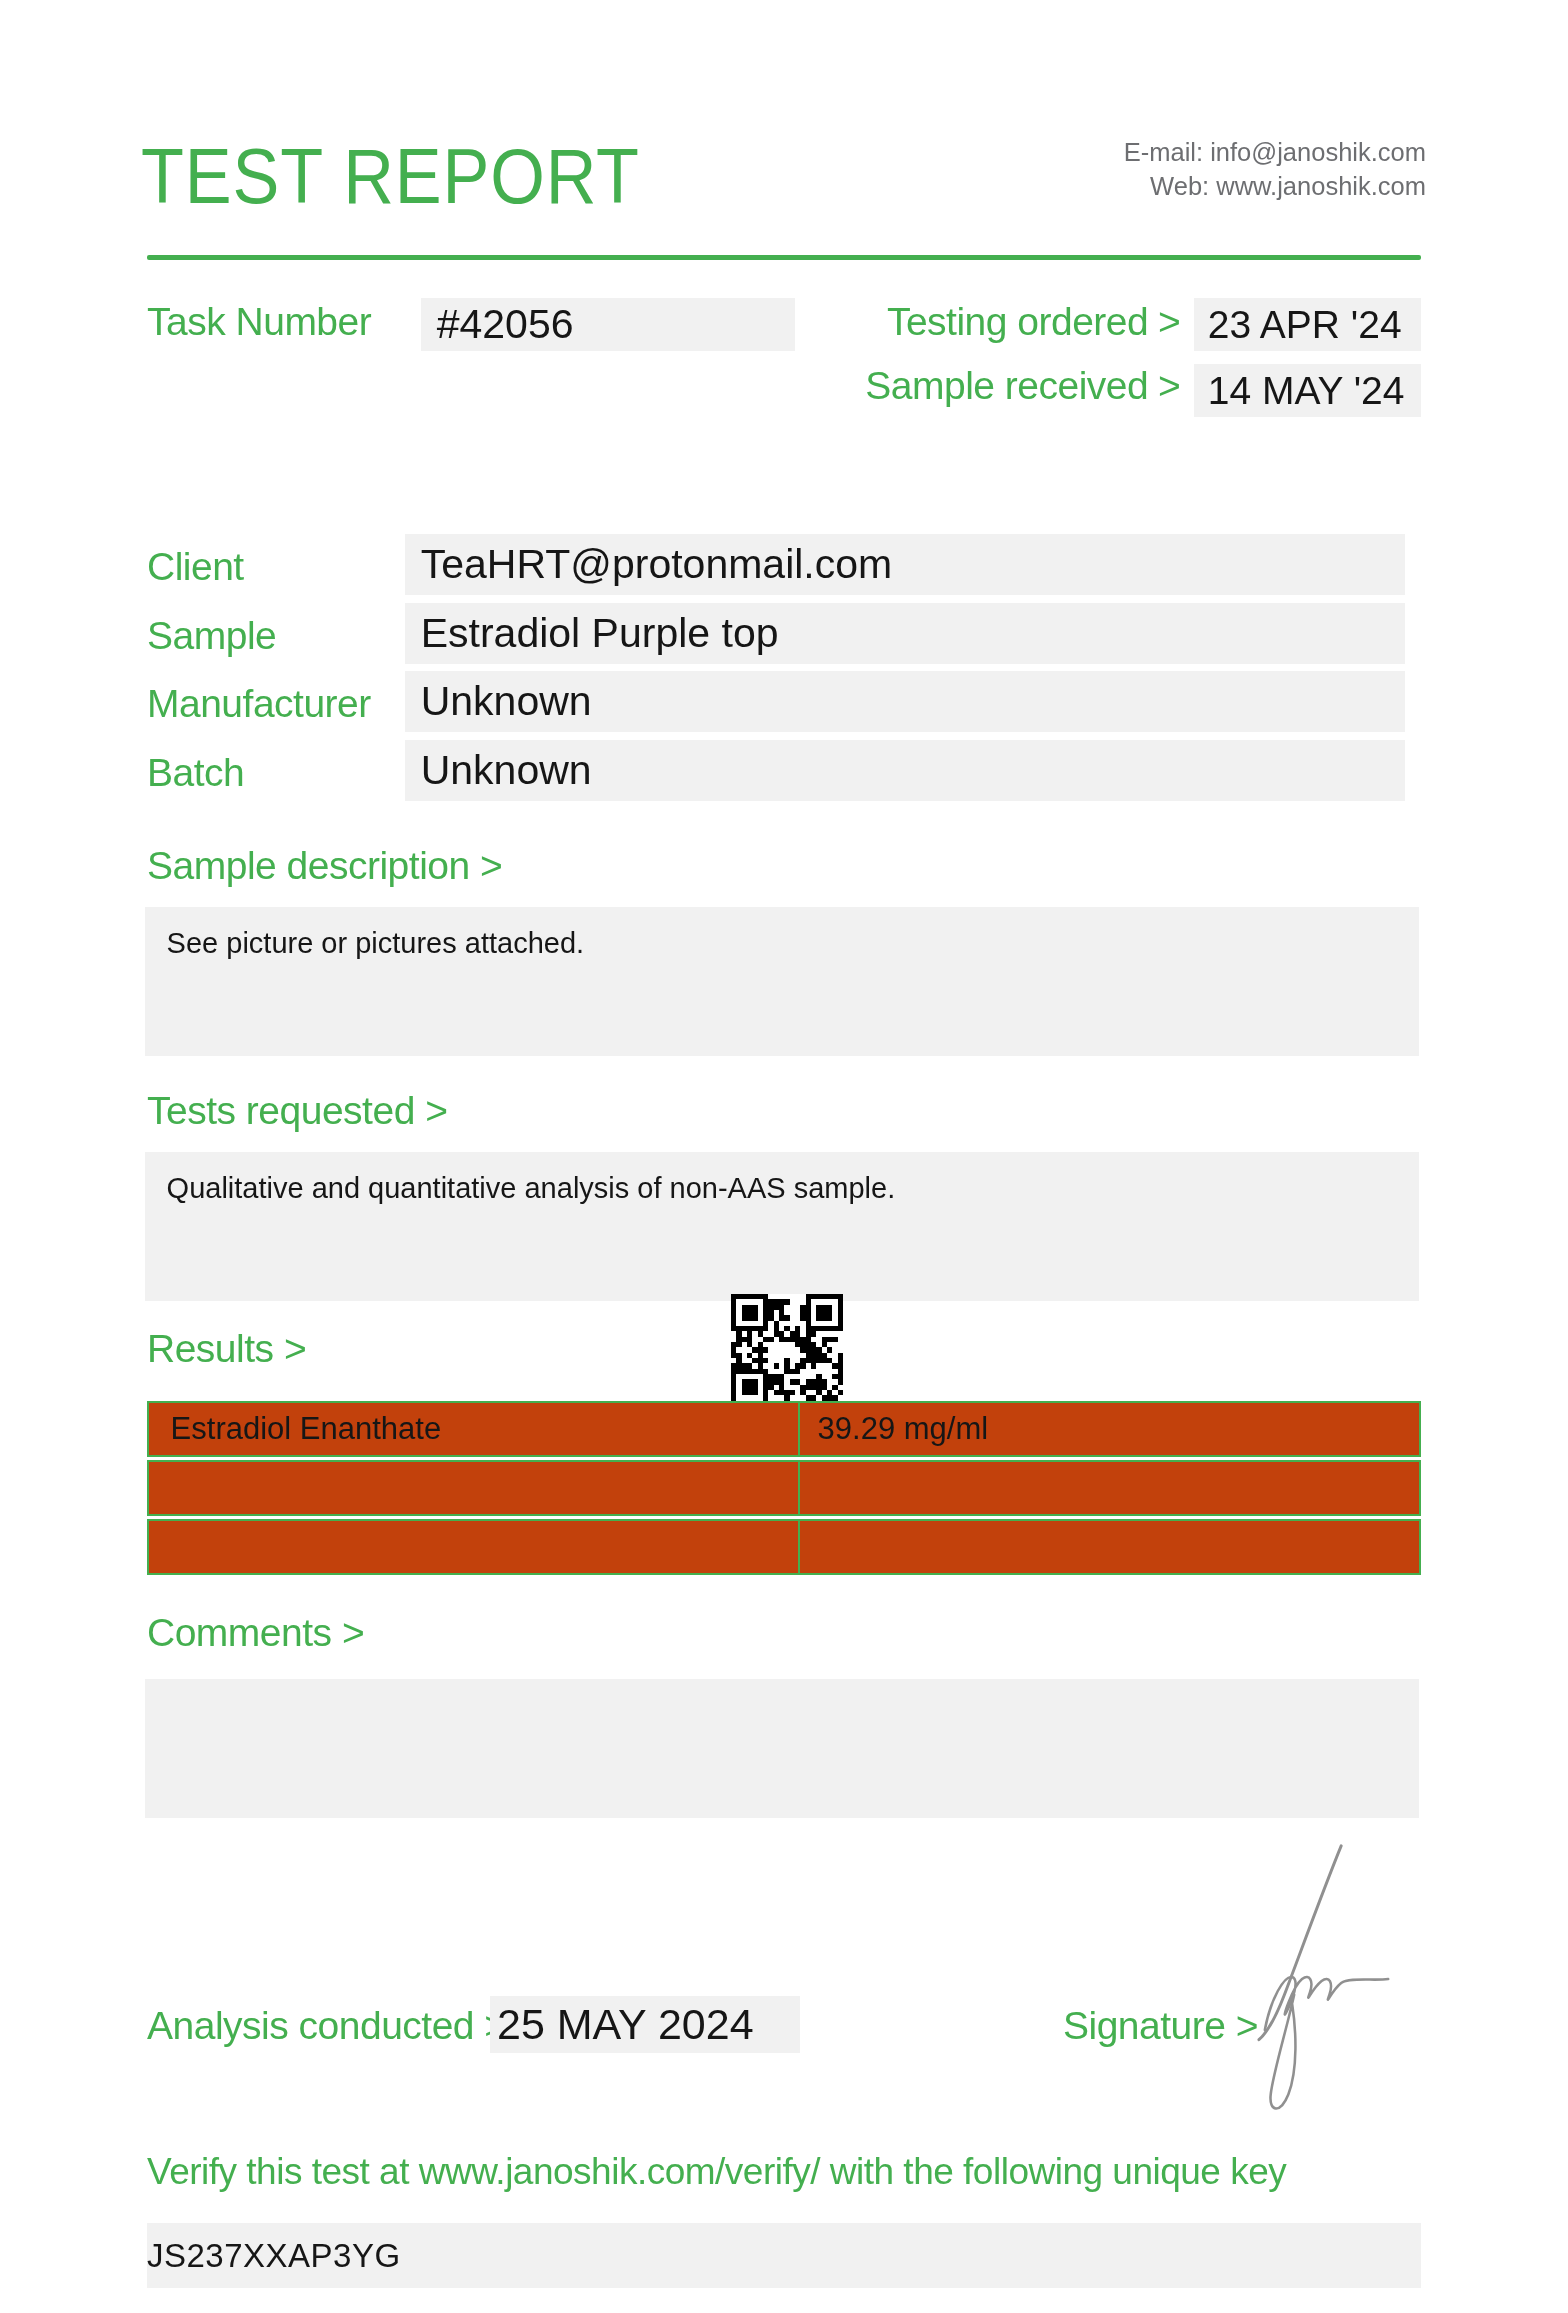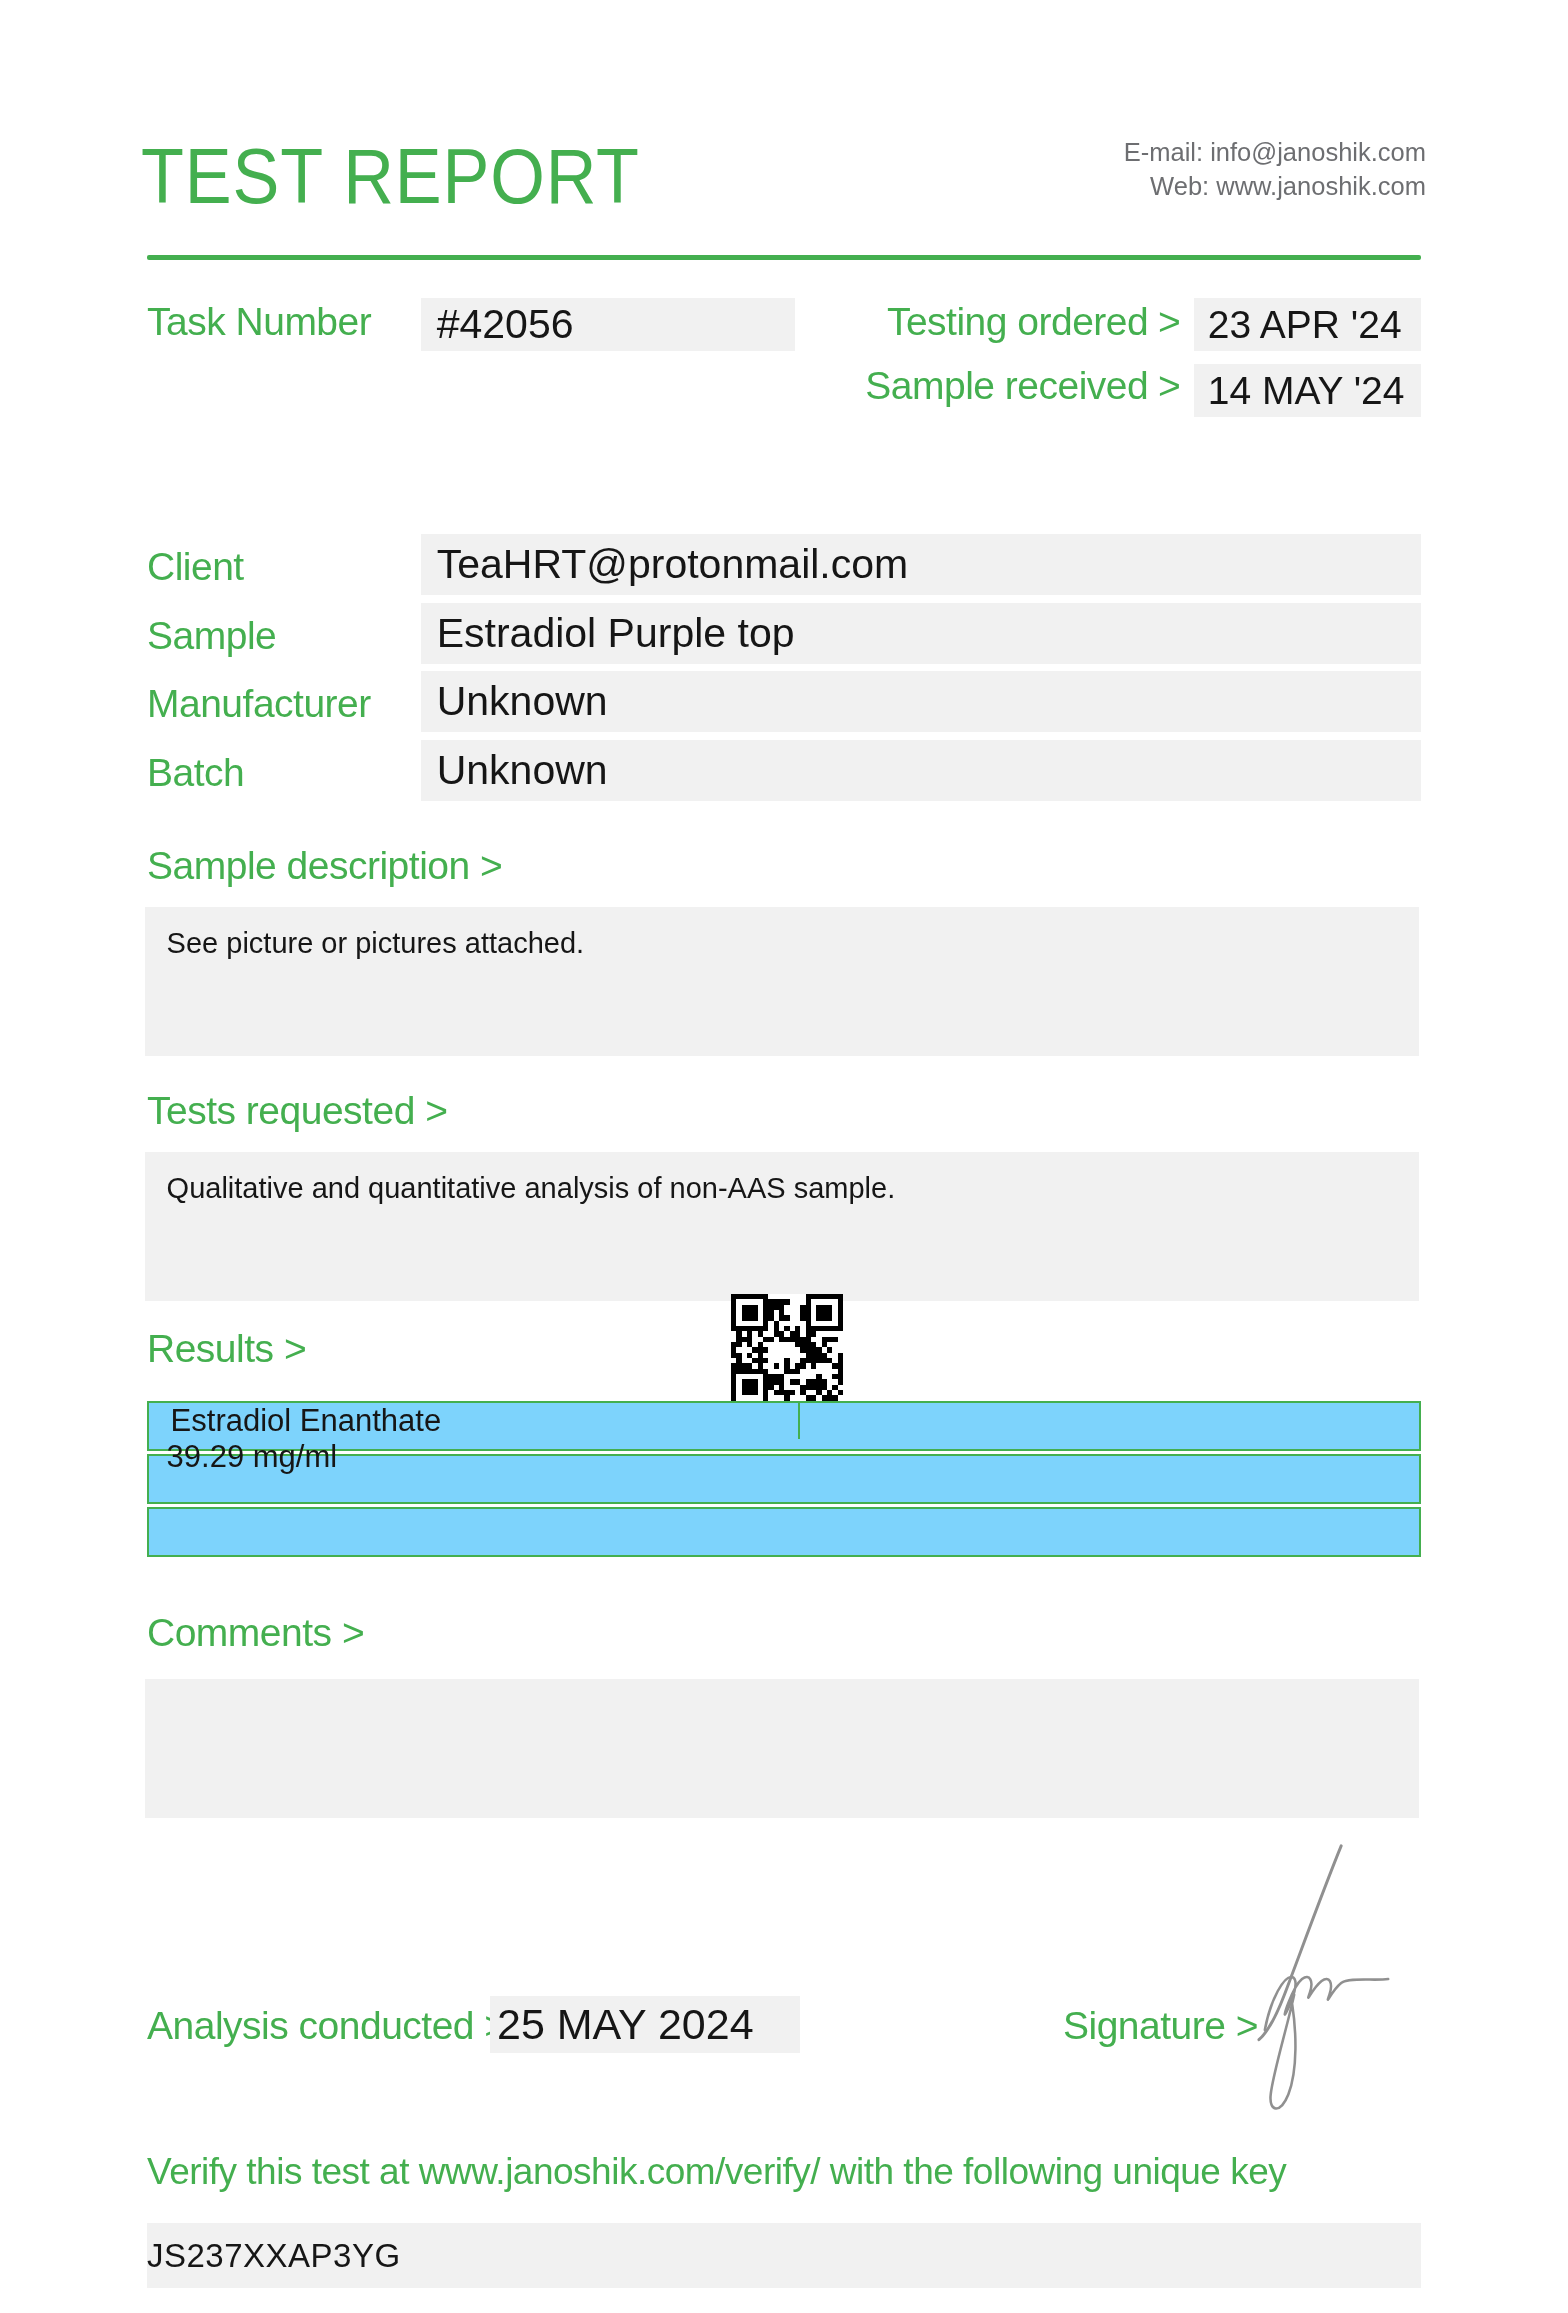--- a/index.html
+++ b/index.html
@@ -33,27 +33,27 @@
   
   .vbox { background:#F1F1F1; color:#161616; white-space:nowrap; overflow:hidden; }
   .task-box   { left:421px;  top:298px; width:374px;  height:53px; line-height:53px; font-size:41px; padding-left:15.7px; }
   .date-label { left:804px; width:390px; text-align:right; padding-right:13.7px; }
   .dl1 { top:301px; } .dl2 { top:365px; }
   .date-box   { left:1194px; width:227px; height:53px; line-height:53px; font-size:39px; padding-left:13.7px; }
   .db1 { top:298px; } .db2 { top:364px; }
   .arrow { margin-left:9.8px; }
 
   .info-label { left:147px; }
-  .info-box { left:421px; width:1000px; height:61px; line-height:61px; font-size:41px; padding-left:15.7px; }
+  .info-box { left:405px; width:1000px; height:61px; line-height:61px; font-size:41px; padding-left:15.7px; }
 
   .section-box { left:145px; width:1274px; background:#F1F1F1; font-size:29px; line-height:1.4; padding:15.7px 21.6px; color:#161616; }
 
   
   .rtable { left:147px; top:1401px; width:1274px; }
-  .rrow { display:flex; height:50px; border:2.9px solid #44AF4F; margin-bottom:2.9px; background:#7dd3fc;flex-direction:column; }
+  .rrow { display:flex; height:56px; border:2.9px solid #44AF4F; margin-bottom:2.9px; background:#c2410c; }
   .rcell-a { width:651px; border-right:2.9px solid #44AF4F; display:flex; align-items:center; padding-left:21.6px; font-size:31px; }
   .rcell-b { flex:1; display:flex; align-items:center; padding-left:17.6px; font-size:31px; }
 
   .qr { left:731px; top:1294px; width:112px; height:112px; background:#ffffff; }
   .qr svg { display:block; width:112px; height:112px; shape-rendering:crispEdges; }
 
   .analysis-box { left:490px; top:1996px; width:310px; height:57px; line-height:57px; font-size:43px; padding-left:7px; }
   .sig-svg { left:1210px; top:1838px; }
 
   .verify-line { left:147px; top:2152px; width:1274px; font-size:37px; letter-spacing:-0.5px; white-space:nowrap; }

